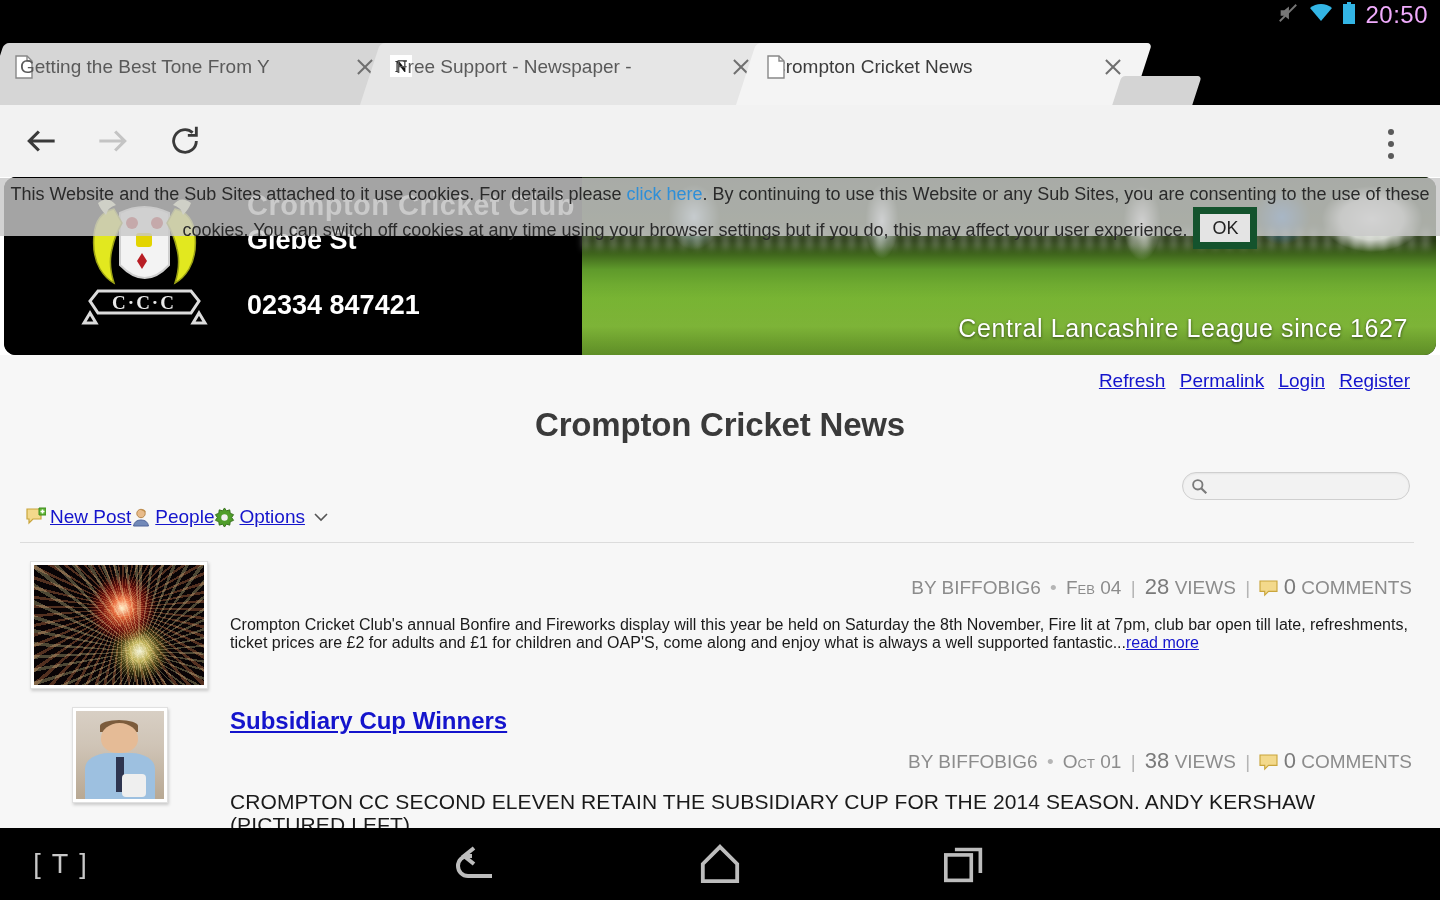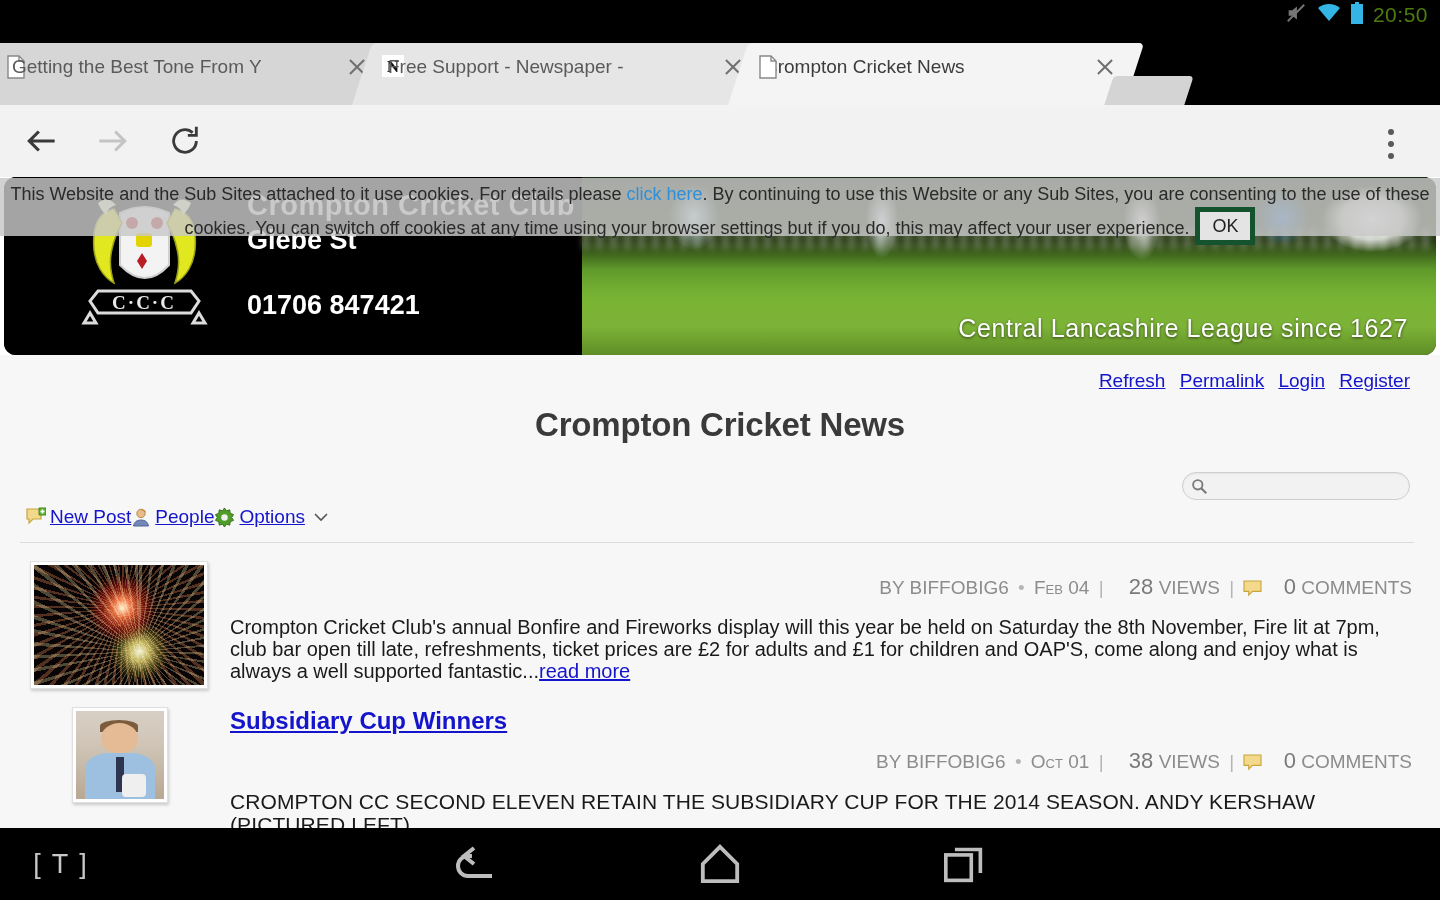--- a/index.html
+++ b/index.html
@@ -2,24 +2,24 @@
 <html><head>
 <meta charset="utf-8">
 <style>
   * { margin:0; padding:0; box-sizing:border-box; }
   html,body { width:1440px; height:900px; overflow:hidden; background:#000; }
   body { font-family:"Liberation Sans", sans-serif; }
 
   
   #status-bar { position:absolute; left:0; top:0; width:1440px; height:30px; background:#000; }
   #status-icons { position:absolute; right:12px; top:0; height:30px; display:flex; align-items:center; gap:10px; }
-  .sb-time { color:#4d7c0f; font-size:21px; letter-spacing:.5px; }
-
-  
-  #tabstrip { position:absolute; left:0; top:30px; width:1260px; height:75px; background:#000; }
+  .sb-time { color:#f0abfc; font-size:24px; letter-spacing:.5px; }
+
+  
+  #tabstrip { position:absolute; left:8px; top:30px; width:1260px; height:75px; background:#000; }
   .tab { position:absolute; top:13px; height:62px; display:flex; align-items:center;
          padding:0 0 6px 0; }
   .tab .tabskew { position:absolute; left:0; top:0; width:100%; height:100%;
          transform:skewX(-18deg); transform-origin:bottom left; border-radius:5px 5px 0 0; }
   .tab .tabinner { position:relative; display:flex; align-items:center; width:100%;
          padding:0 6px 8px 36px; gap:10px; }
   .tab-title { font-size:19px; color:#5a5a5a; white-space:nowrap; overflow:hidden;
          text-overflow:clip; flex:1; }
   .tab.active .tab-title { color:#3c3c3c; }
   .tab-fav { position:absolute; left:30px; width:20px; height:24px; }
@@ -135,40 +135,40 @@
   #thumb2 .img .tie { position:absolute; left:46%; top:52%; width:8%; height:40%;
       background:#2e3550; }
   #thumb2 .img .mug { position:absolute; left:52%; top:72%; width:28%; height:26%;
       border-radius:4px; background:#efefef; }
 
   .post-body { flex:1; min-width:0; }
   .post-title { font-size:24px; font-weight:bold; color:#1414cc; text-decoration:underline;
                 display:inline-block; }
   .post-meta { text-align:right; font-size:19px; color:#8c8c8c; font-variant:small-caps;
                margin-top:13px; }
-  .post-meta .big { font-size:22px; color:#7a7a7a; font-variant:normal;margin-left:16px; }
+  .post-meta .big { font-size:22px; color:#7a7a7a; font-variant:normal; }
   .post-meta .sep { color:#b5b5b5; margin:0 4px; }
-  .post-text { font-size:20px; color:#1a1a1a; line-height:1.1; margin-top:14px; }
+  .post-text { font-size:16px; color:#1a1a1a; line-height:1.1; margin-top:14px; }
   .post-text a { color:#1414cc; text-decoration:underline; }
   #post2 .post-text { font-variant:small-caps; font-size:21px; letter-spacing:.1px; }
 
   
   #navbar { position:absolute; left:0; top:828px; width:1440px; height:72px; background:#000; }
   .nav-btn { position:absolute; top:0; height:72px; display:flex; align-items:center;
              justify-content:center; }
   #nav-kb { left:20px; width:82px; color:#c8c8c8; font-size:27px; letter-spacing:2px; }
   #nav-back { left:440px; width:72px; } #nav-home { left:684px; width:72px; }
   #nav-recent { left:928px; width:72px; }
 
   
   #cookie { position:absolute; left:0; top:178px; width:1440px; height:58px;
             background:rgba(200,200,200,.82); z-index:50; text-align:center;
             font-size:18px; color:#2a2a2a; line-height:1.45; padding-top:3px; }
   #cookie a { color:#2f8fd8; text-decoration:none; }
-  #cookie-ok { display:inline-block; border:5px solid #14532d; background:#e4e4e4;
+  #cookie-ok { display:inline-block; border:7px solid #14532d; background:#e4e4e4;
                padding:1px 12px; font-size:18px; color:#222; margin-left:6px;
                vertical-align:2px; }
 </style>
 </head>
 <body>
 
 <div id="status-bar">
   <div id="status-icons">
     <span>
       <svg width="22" height="22" viewBox="0 0 24 24">
@@ -301,21 +301,21 @@
         <path d="M113 22 q18 4 20 26 q2 20 -6 34 q-6 10 -14 14 q6 -18 2 -34 q-3 -14 -10 -26 z" fill="#e2e81f" stroke="#9aa015" stroke-width="1.5"></path>
         <path d="M36 16 q10 -8 18 2 q-8 2 -10 10 q-6 -6 -8 -12z" fill="#eef0c0"></path>
         <path d="M129 16 q-10 -8 -18 2 q8 2 10 10 q6 -6 8 -12z" fill="#eef0c0"></path>
         <path d="M36 104 h93 l8 10 -8 12 h-93 l-8 -12z" fill="none" stroke="#dcdcdc" stroke-width="3"></path>
         <text x="82" y="122" font-family="Liberation Serif, serif" font-size="19" font-weight="bold" text-anchor="middle" fill="#eaeaea" letter-spacing="2">C·C·C</text>
         <path d="M28 126 l-6 10 h12z" fill="none" stroke="#dcdcdc" stroke-width="3"></path>
         <path d="M137 126 l6 10 h-12z" fill="none" stroke="#dcdcdc" stroke-width="3"></path>
       </svg>
     </div>
     <div id="club-street">Glebe St</div>
-    <div id="club-phone">01706 847421</div>
+    <div id="club-phone">02334 847421</div>
     <div id="banner-photo"></div>
     <div id="league-text">Central Lancashire League since 1627</div>
   </div>
 
   <div id="content">
 
     <div id="toplinks">
       <a>Refresh</a>
       <a>Permalink</a>
       <a>Login</a>

